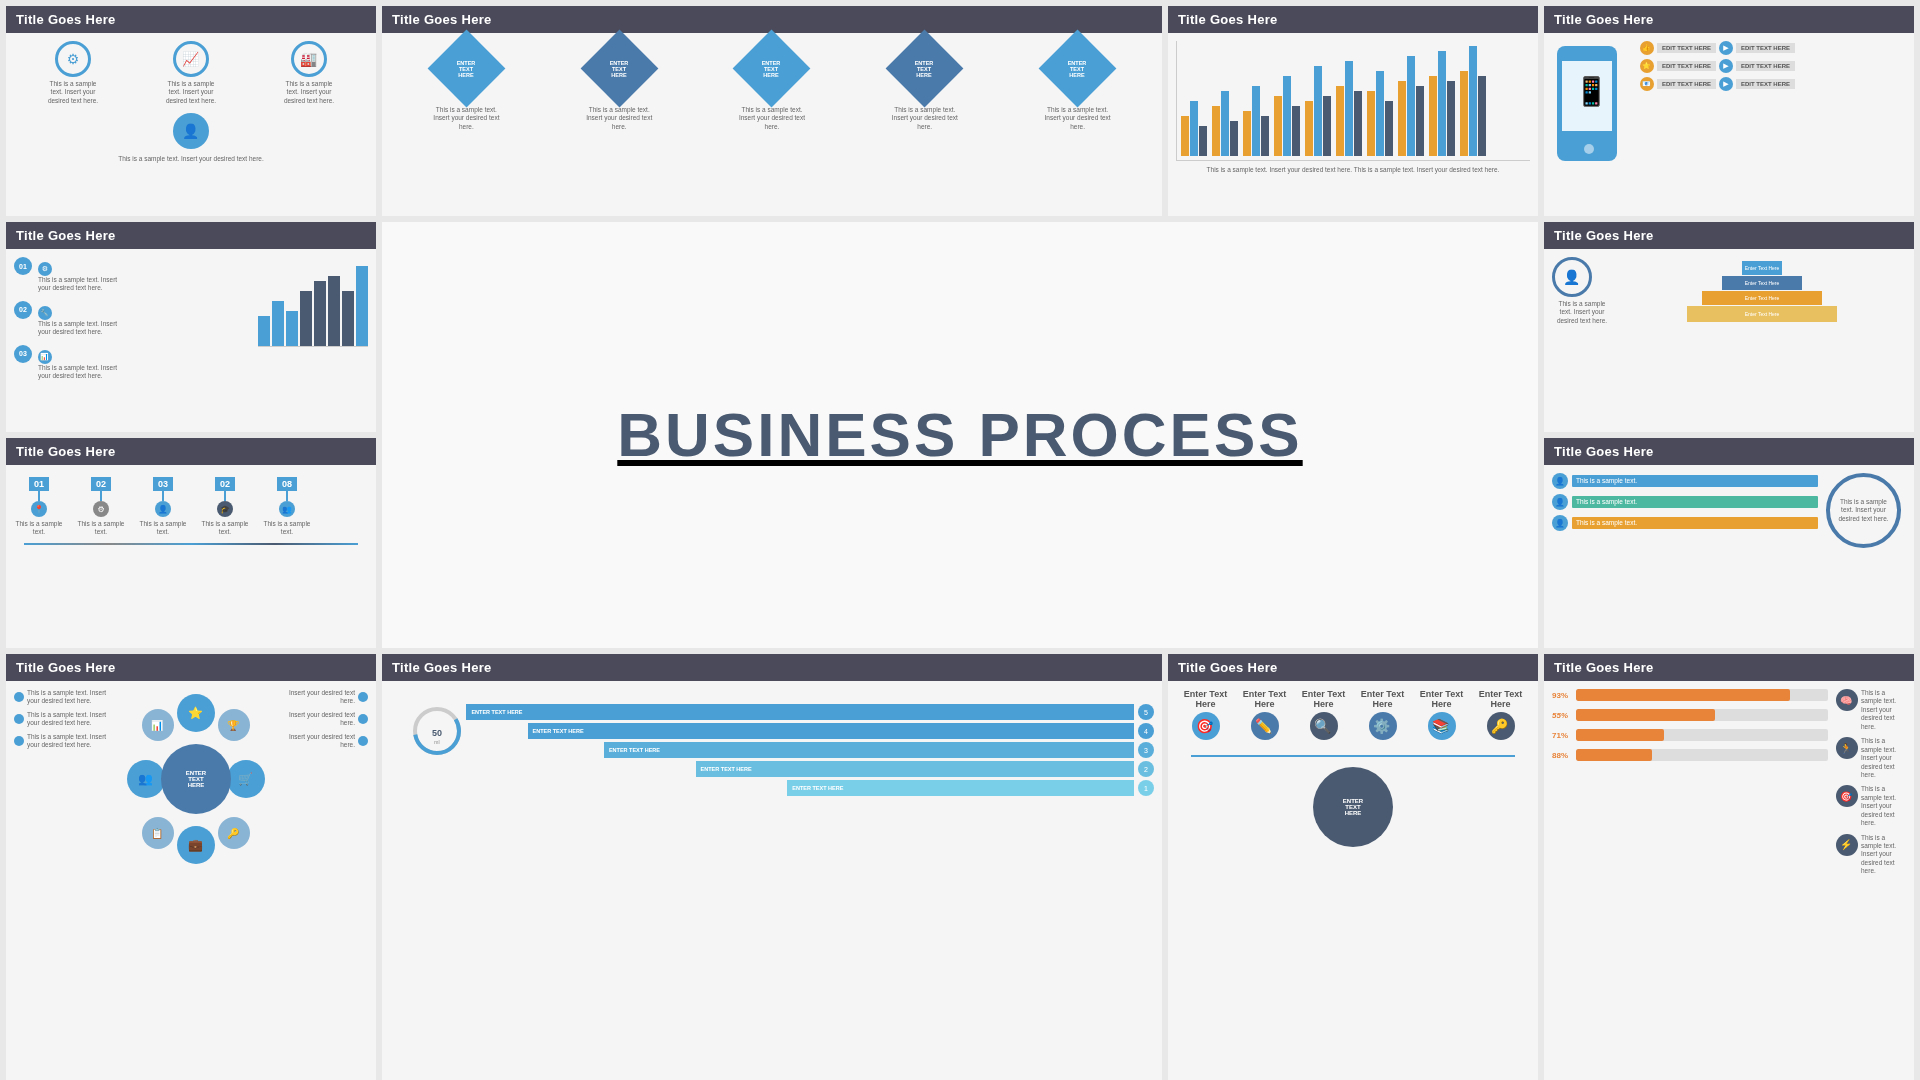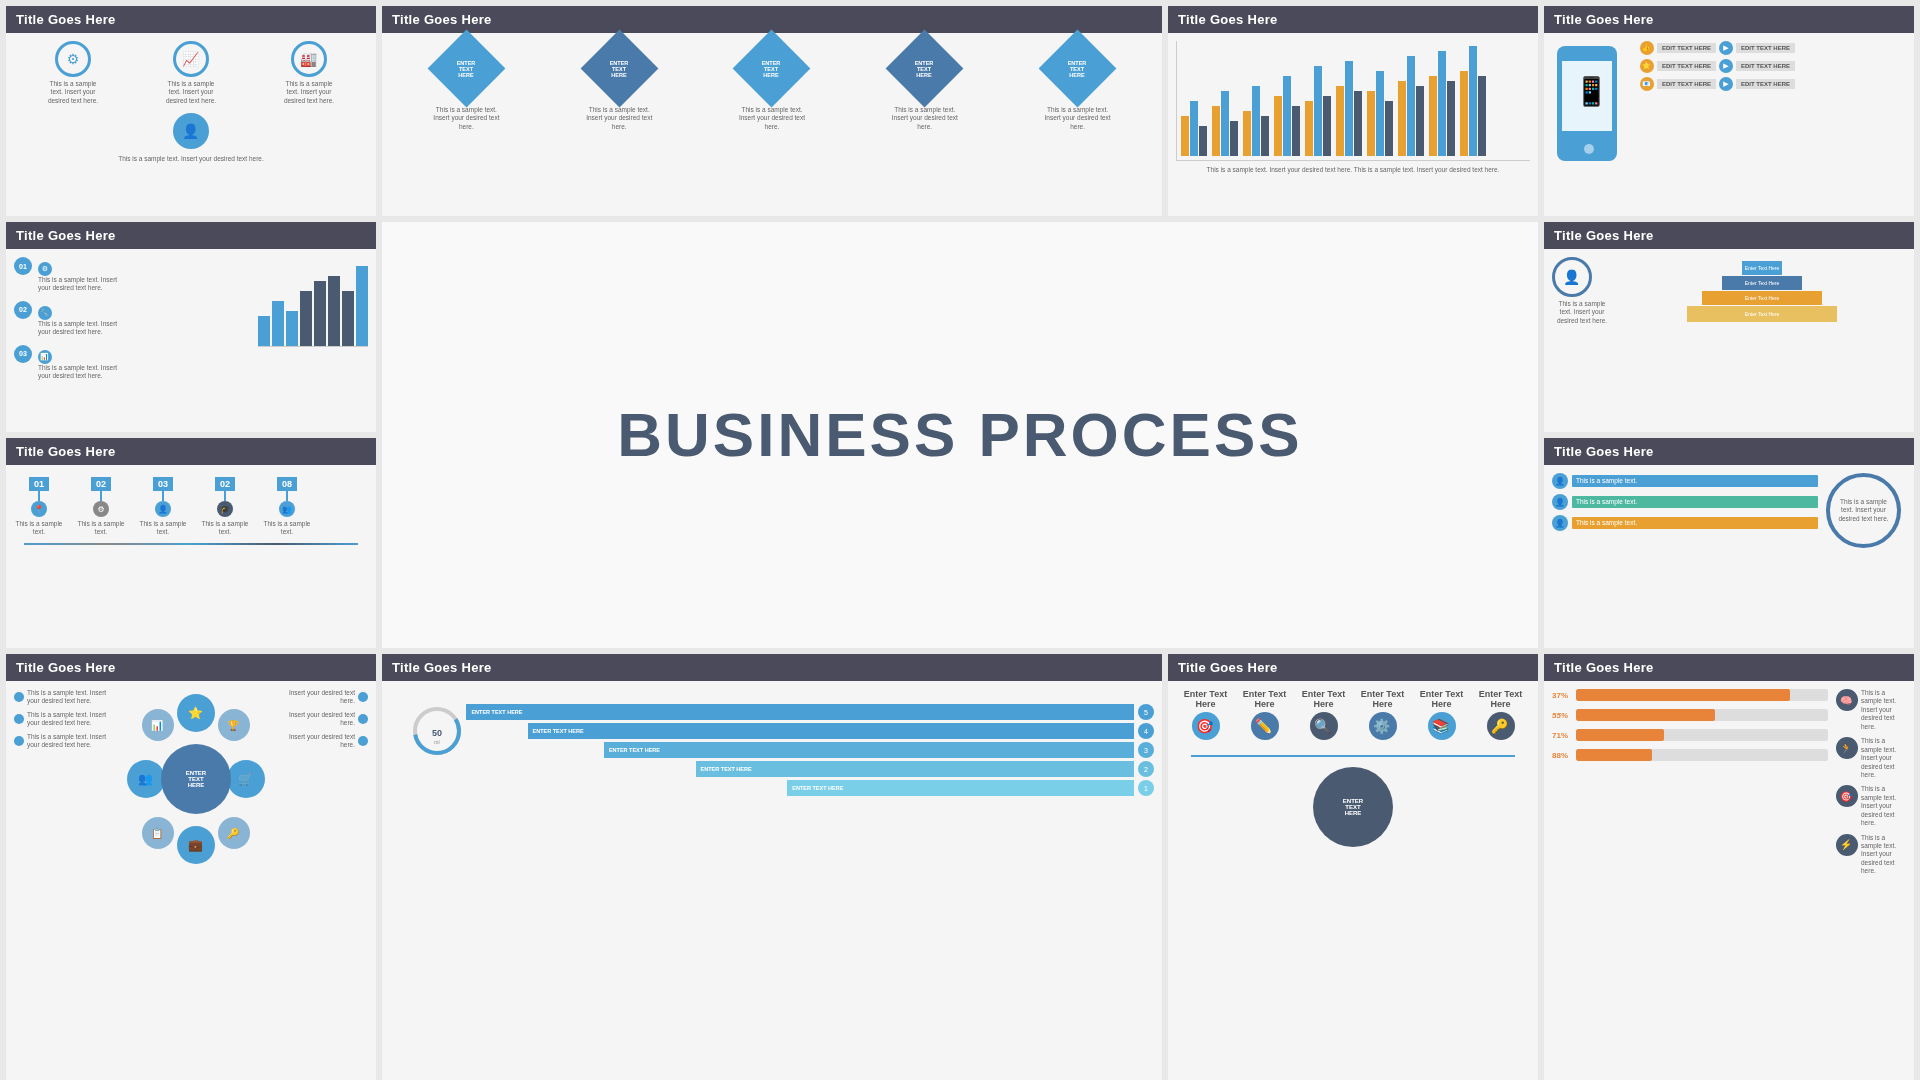--- a/index.html
+++ b/index.html
@@ -321,21 +321,21 @@
         <div style="width:12px;height:55px;background:#4a5a70;"></div>
         <div style="width:12px;height:65px;background:#4a5a70;"></div>
         <div style="width:12px;height:70px;background:#4a5a70;"></div>
         <div style="width:12px;height:55px;background:#4a5a70;"></div>
         <div style="width:12px;height:80px;background:#4a9fd4;"></div>
       </div>
     </div>
   </div>
 </div>
 
-<div class="slide slide-featured" style="grid-column:2/4; grid-row:2/4;">
+<div class="slide slide-featured" style="grid-column:2/4; grid-row:2/4;text-decoration:underline;">
   <div class="featured-title">BUSINESS PROCESS</div>
 </div>
 
 <div class="slide" style="grid-column:4; grid-row:2;">
   <div class="slide-header">Title Goes Here</div>
   <div class="slide-body">
     <div style="display:flex; align-items:center; gap:6px;">
       <div style="text-align:center; flex-shrink:0;">
         <div style="width:40px;height:40px;border-radius:50%;border:3px solid #4a7aaa;display:flex;align-items:center;justify-content:center;font-size:14px;color:#4a7aaa;">👤</div>
         <div class="sample-text" style="width:60px; margin-top:3px;">This is a sample text. Insert your desired text here.</div>
@@ -613,21 +613,21 @@
   </div>
 </div>
 
 <div class="slide" style="grid-column:4; grid-row:4/6;">
   <div class="slide-header">Title Goes Here</div>
   <div class="slide-body">
     <div style="display:flex; gap:8px;">
       <div style="flex:1;">
 
         <div style="display:flex; align-items:center; gap:4px; margin-bottom:8px;">
-          <div style="font-size:8px; font-weight:bold; color:#e8843a; width:20px;">37%</div>
+          <div style="font-size:8px; font-weight:bold; color:#e8843a; width:20px;">93%</div>
           <div style="flex:1; height:12px; background:#ddd; border-radius:2px; overflow:hidden;">
             <div style="width:85%; height:100%; background:#e8843a; border-radius:2px;"></div>
           </div>
         </div>
 
         <div style="display:flex; align-items:center; gap:4px; margin-bottom:8px;font-style:italic;">
           <div style="font-size:8px; font-weight:bold; color:#e8843a; width:20px;">55%</div>
           <div style="flex:1; height:12px; background:#ddd; border-radius:2px; overflow:hidden;">
             <div style="width:55%; height:100%; background:#e8843a; border-radius:2px;"></div>
           </div>

